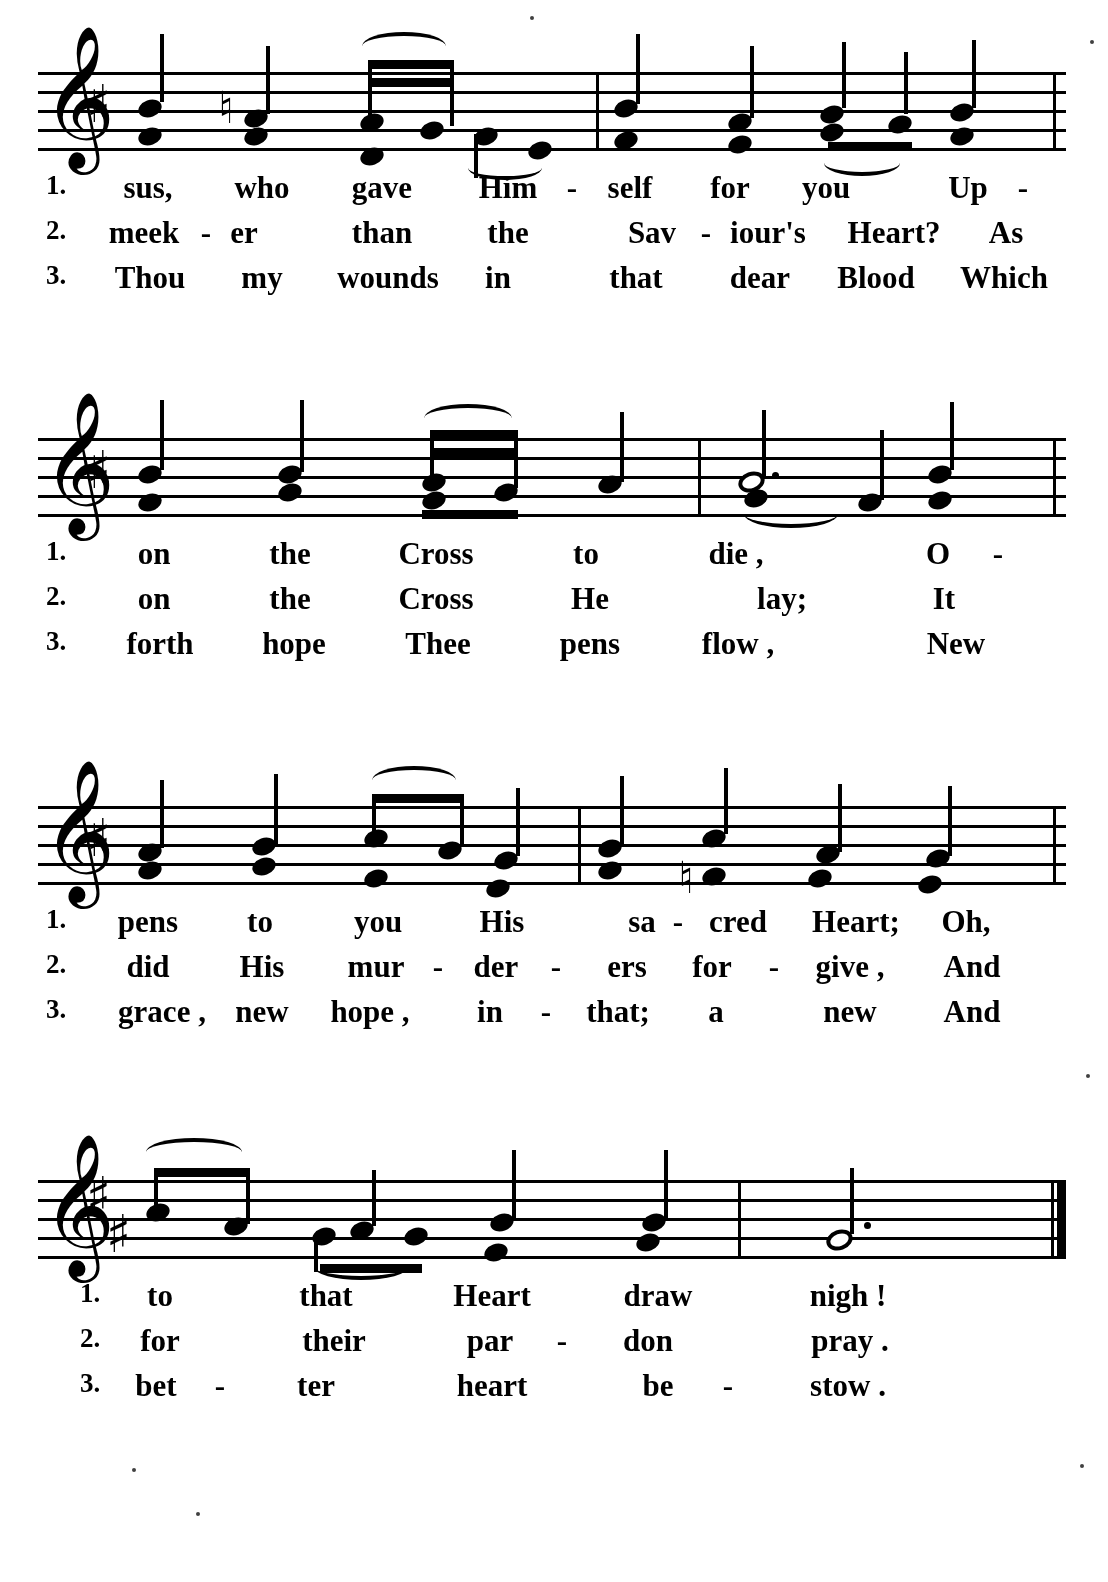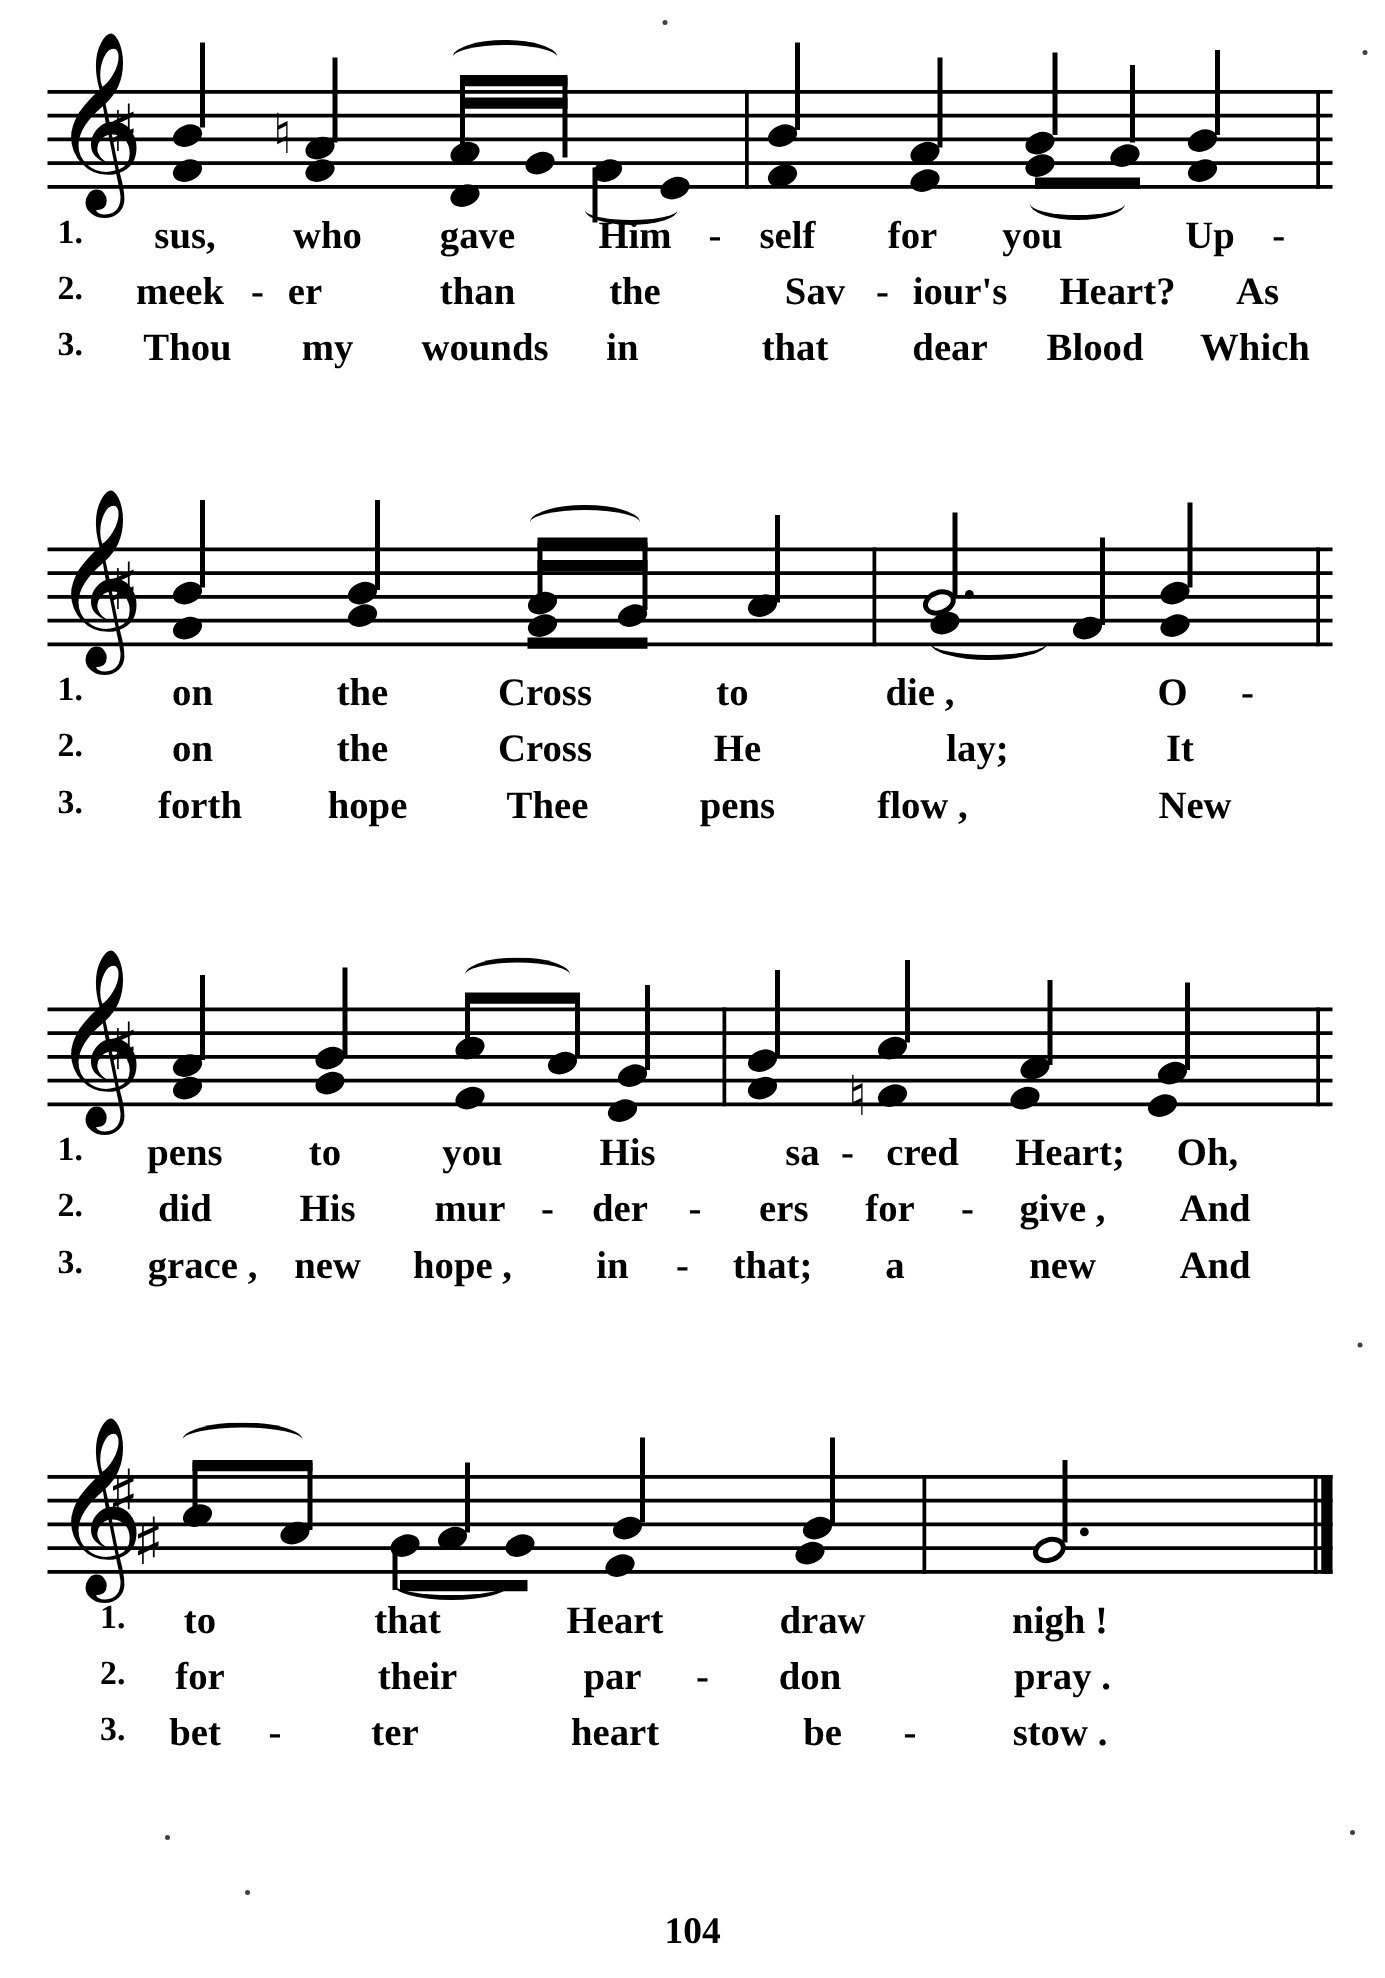--- a/index.html
+++ b/index.html
@@ -548,15 +548,14 @@
     </div>
   </div>
 
   <div class="speck" style="left:530px; top:16px;"></div>
   <div class="speck" style="left:1090px; top:40px;"></div>
   <div class="speck" style="left:1086px; top:1074px;"></div>
   <div class="speck" style="left:1080px; top:1464px;"></div>
   <div class="speck" style="left:196px; top:1512px;"></div>
   <div class="speck" style="left:132px; top:1468px;"></div>
 
-  <div class="pageno">104</div>
 
 </div>
 
 </body></html>

